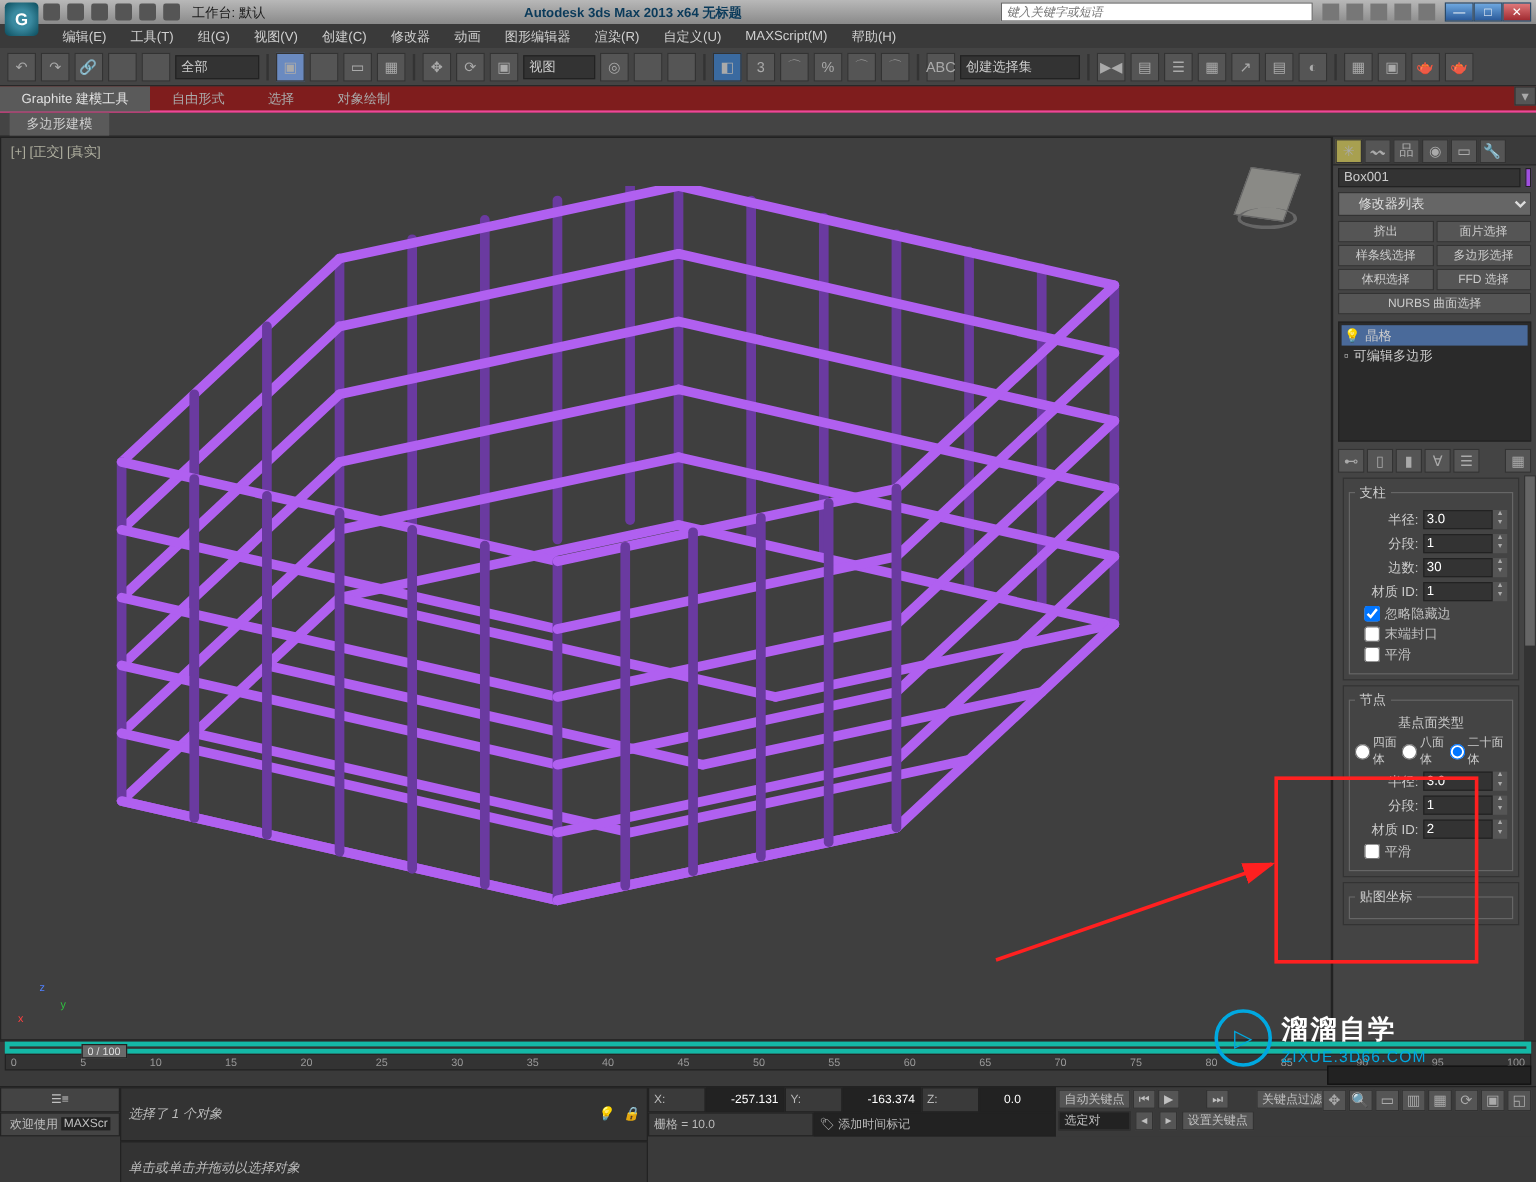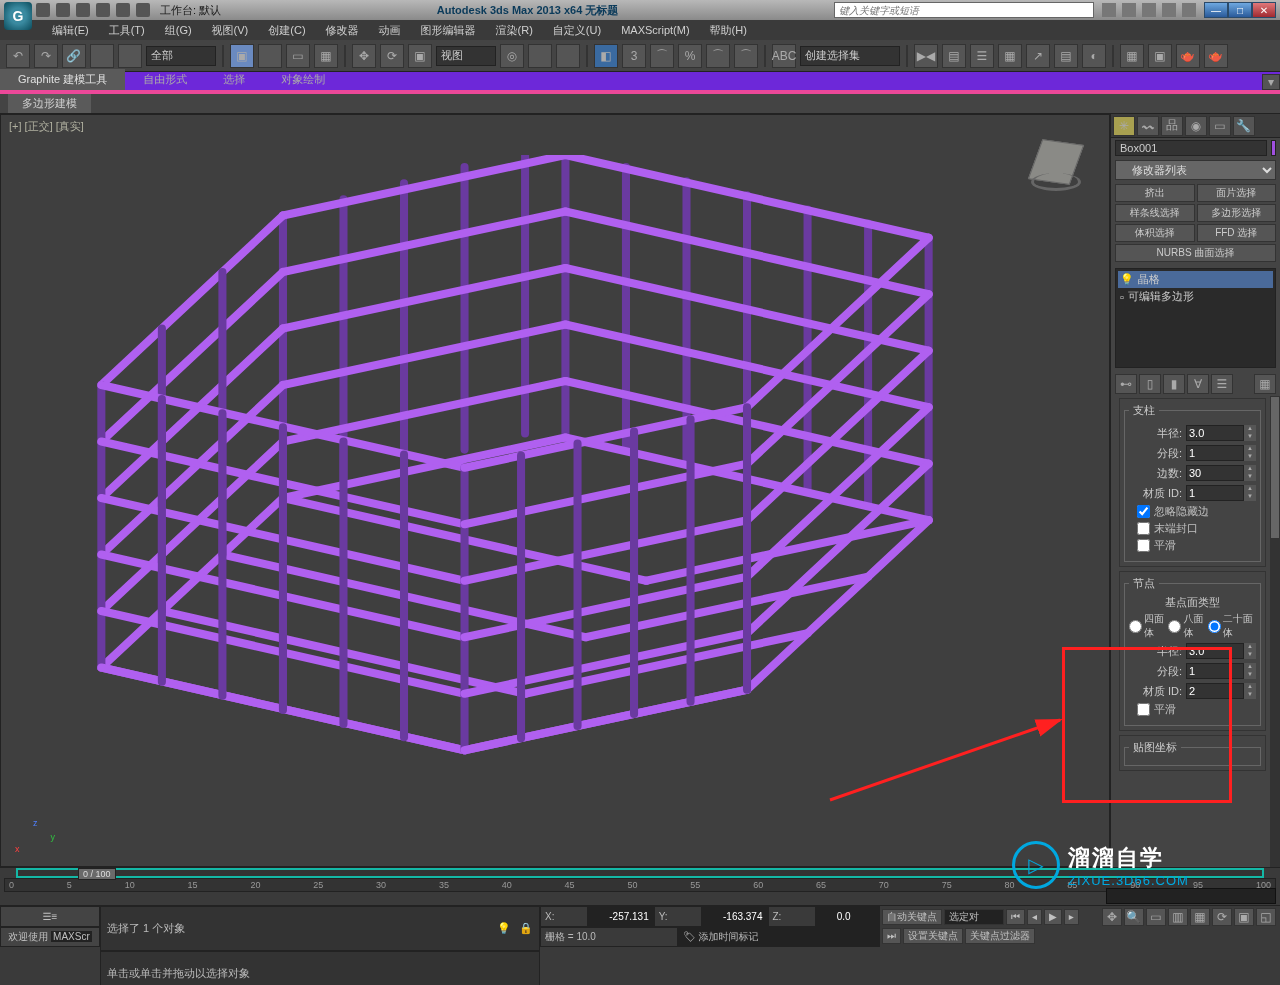--- a/index.html
+++ b/index.html
@@ -15,21 +15,21 @@
 .titlebar .winbtns { display: flex; margin-left: 8px; }
 .titlebar .winbtns div { width: 24px; height: 16px; background: linear-gradient(#6ea8e0,#2a5a9a); border: 1px solid #2a4a6a; color: #fff; display: flex; align-items: center; justify-content: center; font-size: 10px; }
 .titlebar .winbtns .close { background: linear-gradient(#e0787a,#a02a30); }
 .applogo { width: 28px; height: 28px; background: radial-gradient(circle,#3a8aa0 40%,#0a4a5a 100%); border-radius: 4px; color: #fff; display: flex; align-items: center; justify-content: center; font-weight: bold; font-size: 14px; margin-right: 4px; position: relative; top: 6px; }
 .menubar { height: 20px; background: #3a3a3a; display: flex; align-items: center; padding-left: 42px; gap: 0; color: #d0d0d0; }
 .menubar div { padding: 2px 10px; }
 .toolbar1 { height: 32px; background: #444; display: flex; align-items: center; padding: 0 6px; gap: 4px; border-bottom: 1px solid #222; }
 .tbtn { width: 24px; height: 24px; background: #555; border: 1px solid #333; display: flex; align-items: center; justify-content: center; color: #aaa; font-size: 12px; }
 .tsel { height: 20px; background: #333; border: 1px solid #222; color: #ccc; padding: 0 4px; font-size: 11px; display: flex; align-items: center; }
 .tsep { width: 2px; height: 22px; background: #333; margin: 0 2px; }
-.ribbon { height: 22px; background: #6d28d9; display: flex; align-items: flex-end; border-bottom: 4px solid #ec4899; }
+.ribbon { height: 22px; background: #7f1d1d; display: flex; align-items: flex-start; border-bottom: 2px solid #ec4899; }
 .ribbon .tab { padding: 3px 18px; color: #aaa; }
 .ribbon .tab.active { background: #5a5a5a; color: #e0e0e0; }
 .ribbon2 { height: 20px; background: #444; display: flex; align-items: center; padding-left: 8px; border-bottom: 1px solid #222; }
 .ribbon2 .tab { padding: 2px 14px; background: #5a5a5a; color: #d0d0d0; font-size: 11px; }
 .main { display: flex; height: 753px; }
 .viewport { flex: 1; background: #3f3f3f; position: relative; border: 1px solid #222; }
 .vlabel { position: absolute; top: 4px; left: 8px; color: #b0b0a0; font-size: 11px; }
 .viewcube { position: absolute; top: 18px; right: 18px; width: 70px; height: 70px; }
 .viewcube .cube { width: 42px; height: 42px; background: #8a8a86; border: 1px solid #666; margin: 8px auto; transform: rotate(12deg) skew(-8deg,-4deg); }
 .viewcube .ring { position: absolute; top: 40px; left: 10px; width: 50px; height: 18px; border: 3px solid #666; border-radius: 50%; border-top: none; }
@@ -63,34 +63,34 @@
 .prow label { flex: 1; text-align: right; padding-right: 4px; color: #ccc; font-size: 11px; }
 .spinner { width: 58px; height: 16px; background: #333; border: 1px solid #222; color: #fff; font-size: 11px; padding: 0 2px; text-align: left; }
 .spinbtns { width: 12px; height: 16px; background: #555; display: flex; flex-direction: column; }
 .spinbtns div { flex: 1; font-size: 6px; text-align: center; color: #aaa; line-height: 7px; }
 .chk { display: flex; align-items: center; margin: 2px 8px; gap: 4px;}
 .chk input { margin: 0; }
 .radiorow { display: flex; justify-content: space-around; margin: 2px 0; }
 .radiorow label { display: flex; flex-direction: column; align-items: center; font-size: 10px; gap: 1px; color: #ccc; }
 .radiorow .rline { display: flex; align-items: center; gap: 2px; }
 .trackbar { height: 38px; background: #3a3a3a; border-top: 1px solid #222; position: relative; }
-.trackbar .scrub { height: 10px; background: #333; margin: 0 16px; position: relative; border: 2px solid #14b8a6; }
+.trackbar .scrub { height: 10px; background: #333; margin: 0 4px; position: relative; border: 4px solid #14b8a6; }
 .trackbar .ind { position: absolute; left: 60px; top: -2px; background: #6a6a6a; color: #ddd; font-size: 9px; padding: 0 4px; border: 1px solid #222; }
 .trackbar .ticks { height: 14px; margin: 0 4px; background: #333; display: flex; justify-content: space-between; padding: 0 4px; align-items: center; font-size: 9px; color: #999; border: 1px solid #222; }
 .trackbar .keytimeinput { position: absolute; right: 4px; top: 20px; width: 170px; height: 16px; background: #222; border: 1px solid #111; }
 .statusbar { height: 42px; background: #3a3a3a; display: flex; border-top: 1px solid #222; }
 .statusbar .left { width: 100px; display: flex; flex-direction: column; }
 .statusbar .left > div { flex:1; border: 1px solid #222; display:flex; align-items:center; justify-content:center; font-size:10px; background:#444;}
 .statusbar .prompt { flex: 1; display: flex; flex-direction: column; }
-.statusbar .prompt > div { flex: 1; border: 1px solid #222; background: #333; color: #bbb; padding: 14px 6px; display: flex; align-items: center; font-size: 11px; }
+.statusbar .prompt > div { flex: 1; border: 1px solid #222; background: #333; color: #bbb; padding: 14px 6px; display: flex; align-items: center; font-size: 11px; font-style: italic; }
 .statusbar .coords { width: 340px; display: flex; flex-direction: column; }
 .statusbar .coords .row { flex: 1; display: flex; }
 .statusbar .coords .cell { flex: 1; border: 1px solid #222; background: #3a3a3a; display: flex; align-items: center; padding: 0 4px; font-size: 10px; color: #bbb; }
 .statusbar .coords .cell.in { background: #222; color: #fff; padding-left: 20px; }
-.statusbar .anim { width: 220px; display: flex; align-items: center; flex-wrap: wrap; padding: 2px; gap: 2px; }
+.statusbar .anim { width: 220px; display: flex; align-items: center; flex-wrap: wrap; padding: 2px; gap: 2px; flex-direction: column; }
 .statusbar .anim .bt { height: 16px; background: #555; border: 1px solid #333; font-size: 10px; padding: 0 4px; display: flex; align-items: center; }
 .statusbar .nav { width: 180px; display: flex; flex-wrap: wrap; padding: 2px; gap: 2px; }
 .statusbar .nav .tbtn { width: 20px; height: 18px; }
 .redbox { position: absolute; border: 3px solid #ff2020; pointer-events: none; }
 .redarrow { position: absolute; pointer-events: none; }
 .logo-wm { position: absolute; right: 8px; bottom: 90px; width: 260px; height: 60px; background: rgba(40,40,40,0.0); display: flex; align-items: center; gap: 8px; pointer-events: none; }
 .logo-wm .circle { width: 48px; height: 48px; border: 3px solid #00a8e0; border-radius: 50%; display: flex; align-items: center; justify-content: center; color: #00a8e0; font-size: 20px; }
 .logo-wm .txt { display: flex; flex-direction: column; }
 .logo-wm .cn { color: #fff; font-size: 22px; font-weight: bold; letter-spacing: 2px; }
 .logo-wm .en { color: #00a8e0; font-size: 13px; letter-spacing: 1px; }

